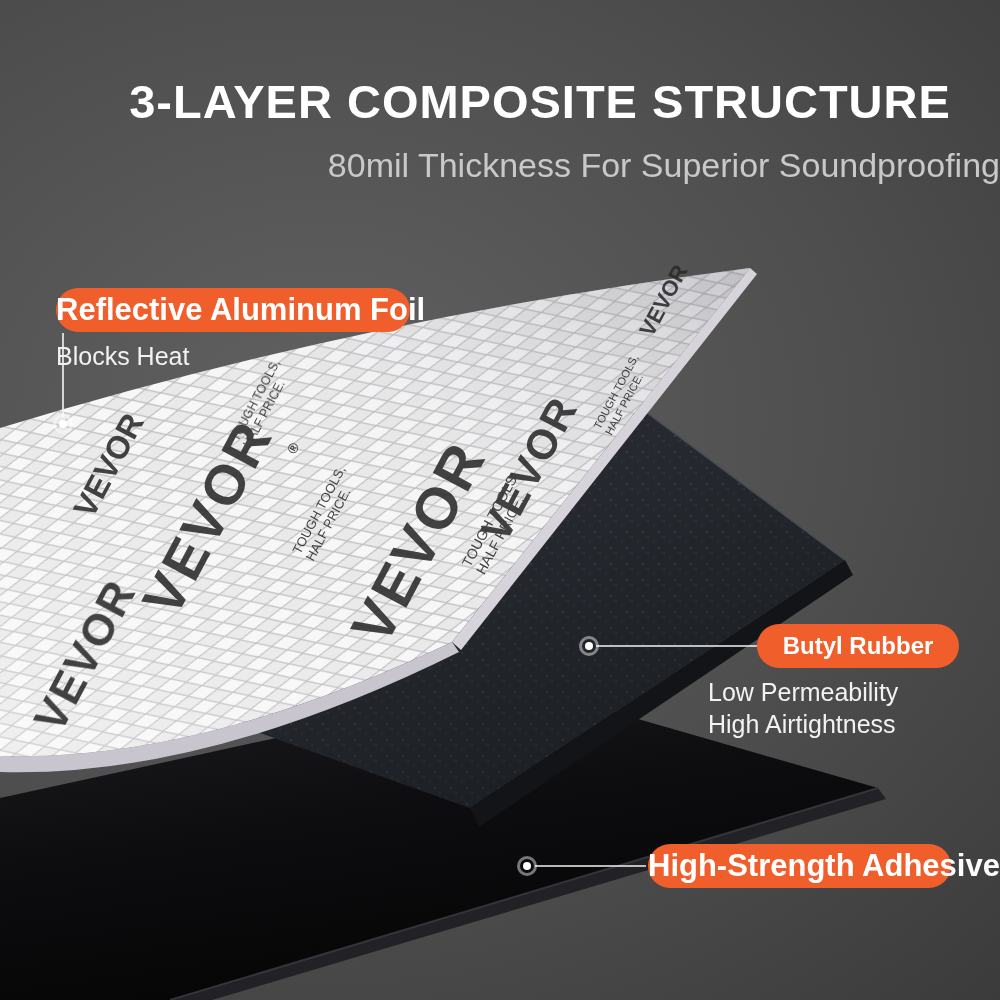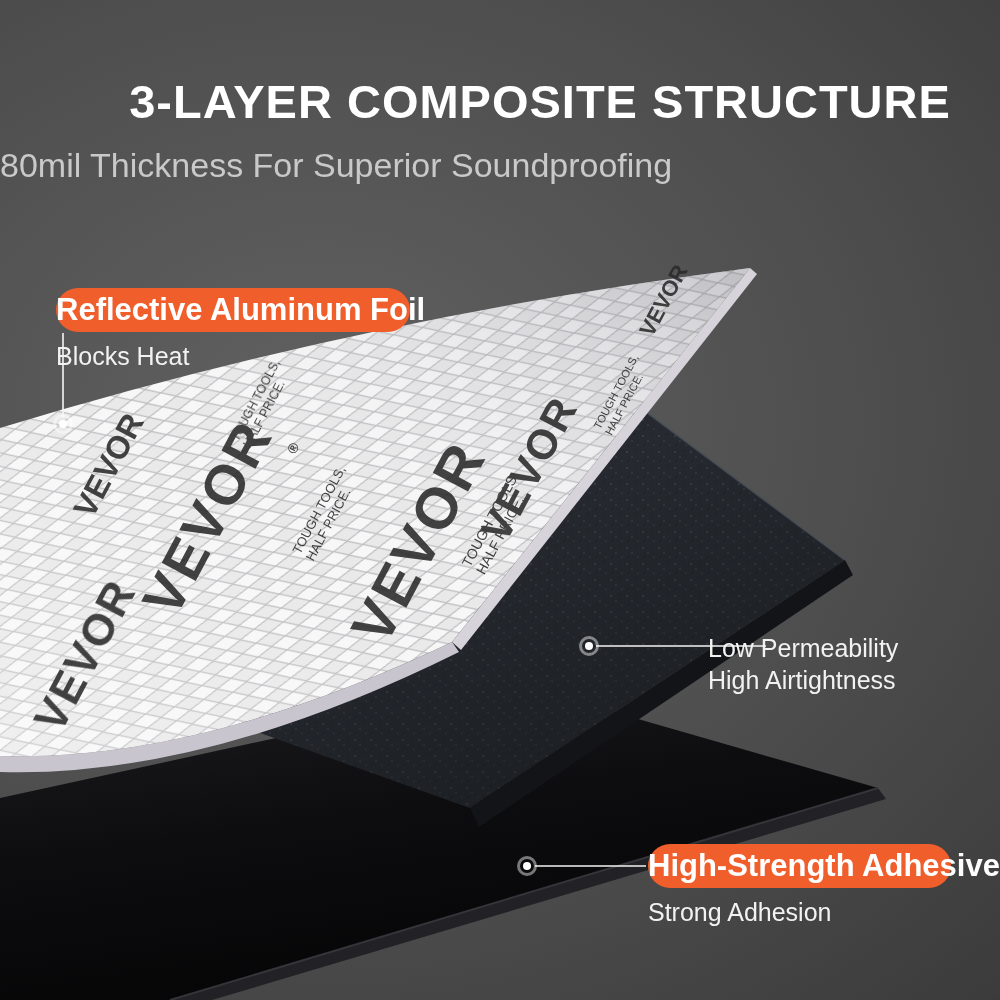--- a/index.html
+++ b/index.html
@@ -12,21 +12,21 @@
     content:""; position:absolute; inset:0; pointer-events:none;
     background: radial-gradient(120% 120% at 50% 45%, rgba(0,0,0,0) 60%, rgba(0,0,0,0.25) 100%);
   }
   .title {
     position:absolute; top:62px; left:0; width:100%; margin:12px;
     text-align:center; color:#ffffff; font-size:47px; font-weight:800;
     letter-spacing:1px; z-index:4;padding-left:28px;
   }
   .subtitle {
     position:absolute; top:146px; left:0; width:100%; margin:0;
-    text-align:left; color:#c9c9c9; font-size:34px; font-weight:400; z-index:4;
+    text-align:right; color:#c9c9c9; font-size:34px; font-weight:400; z-index:4;
   }
   .scene { position:absolute; left:0; top:0; z-index:1; }
   .callout { position:absolute; z-index:5; }
   .pill {
     background: var(--accent, #F05E2B);
     color:#ffffff; font-weight:700; font-size:31px;
     height:44px; line-height:44px; border-radius:22px;
     text-align:center; white-space:nowrap;
   }
   .pill.fit { width:fit-content; margin:0 auto; padding:0 26px; font-size:24px; }
@@ -143,22 +143,22 @@
       </g>
     </g>
   </svg>
 
   <div class="callout" id="callout-foil">
     <div class="pill">Reflective Aluminum Foil</div>
     <div class="desc">Blocks Heat</div>
   </div>
 
   <div class="callout" id="callout-butyl">
+    <div class="pill fit">Butyl Rubber</div>
     <div class="desc">Low Permeability</div>
     <div class="desc tight">High Airtightness</div>
   </div>
 
   <div class="callout" id="callout-adhesive">
     <div class="pill">High-Strength Adhesive</div>
-    <div class="desc">Strong Adhesion</div>
   </div>
 
 </div>
 
 </body></html>

